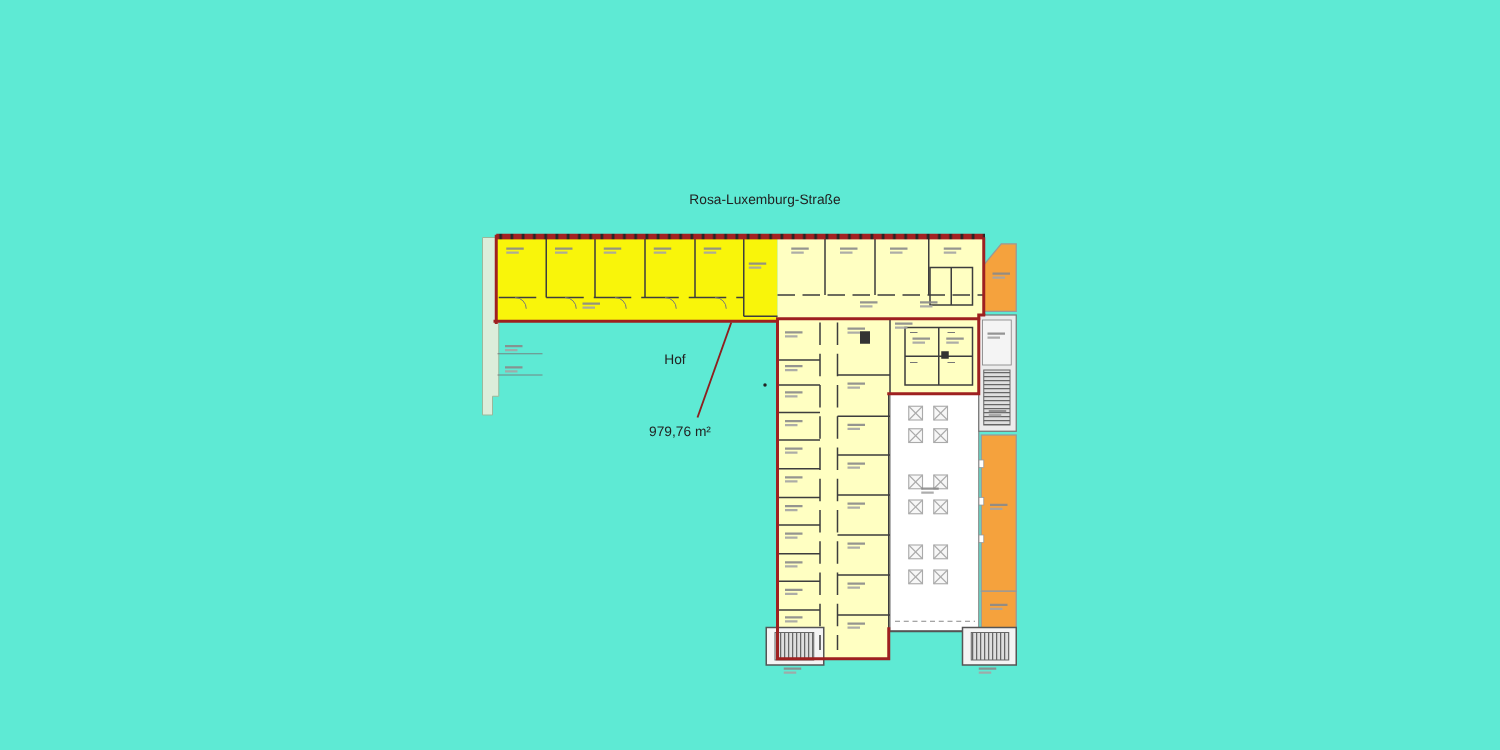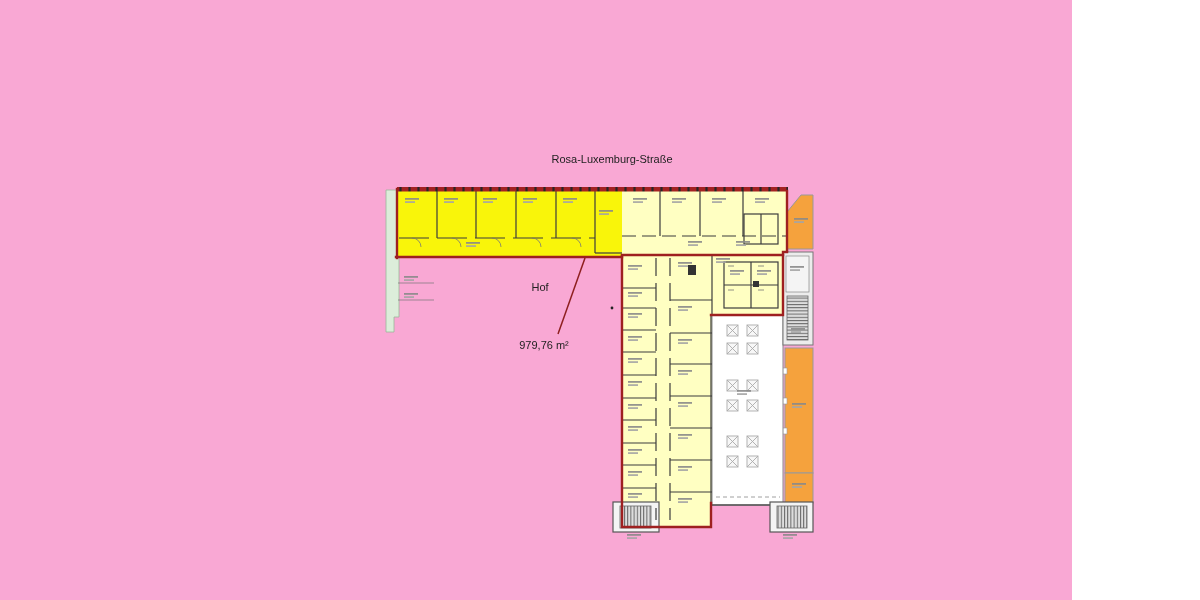--- a/index.html
+++ b/index.html
@@ -1,17 +1,17 @@
 <!DOCTYPE html>
 <html><head>
 <meta charset="utf-8">
 <title>Floor Plan</title>
 <style>
   html,body{margin:0;padding:0;background:#ffffff;}
-  .canvas{position:relative;width:1072px;height:600px;background:#f9a8d4;overflow:hidden;
+  .canvas{position:relative;width:1200px;height:600px;background:#5eead4;overflow:hidden;
           font-family:"Liberation Sans", sans-serif;}
   svg text{font-family:"Liberation Sans", sans-serif;fill:#222;}
   .wall{stroke:#3d3d3d;stroke-width:1.2;fill:none;}
   .wall-light{stroke:#777;stroke-width:0.8;fill:none;}
   .red{stroke:#9e2020;stroke-width:2.4;fill:none;stroke-linecap:square;}
 </style>
 </head>
 <body>
 
 <div class="canvas">

